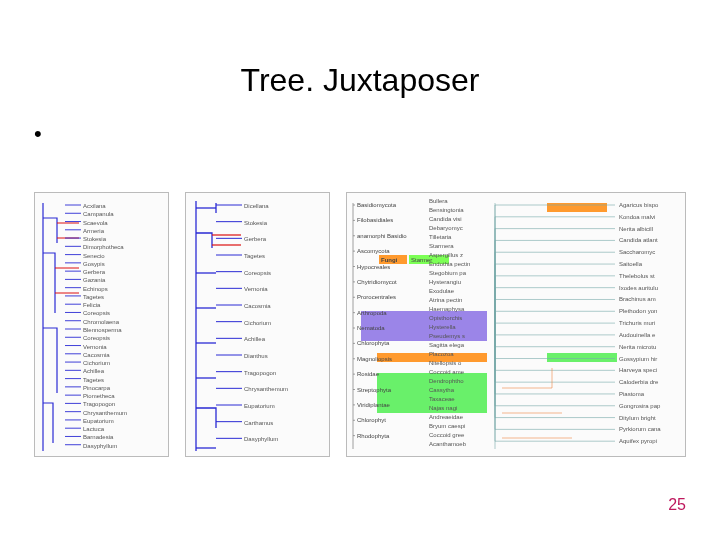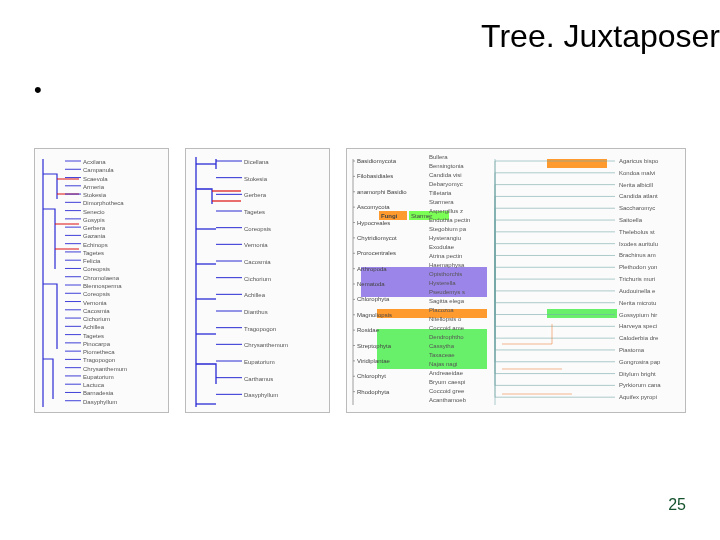--- a/index.html
+++ b/index.html
@@ -5,25 +5,26 @@
   * { margin: 0; padding: 0; box-sizing: border-box; }
   body {
     width: 720px;
     height: 540px;
     background: #ffffff;
     font-family: Arial, Helvetica, sans-serif;
     position: relative;
     overflow: hidden;
   }
   .title {
-    text-align: right;
+    text-align: center;
     font-size: 32px;
     font-weight: 400;
     padding-top: 18px;
     color: #000;
+    margin-top: 44px;
   }
   .bullet-row {
     display: flex;
     align-items: flex-start;
     padding: 22px 0 0 34px;
     font-size: 22px;
     color: #000;
   }
   .bullet-dot {
     font-size: 22px;
@@ -41,21 +42,21 @@
     border: 1px solid #bbb;
     background: #fdfdfd;
     overflow: hidden;
   }
   .panel svg { display: block; }
   .page-num {
     position: absolute;
     right: 34px;
     bottom: 26px;
     font-size: 16px;
-    color: #14532d;
+    color: #be185d;
   }
   
   .tlabel {
     font-family: Arial, sans-serif;
     font-size: 6px;
     fill: #555;
   }
   .tlabel-b { font-family: Arial, sans-serif; font-size: 6px; fill: #444; }
 </style>
 </head>

